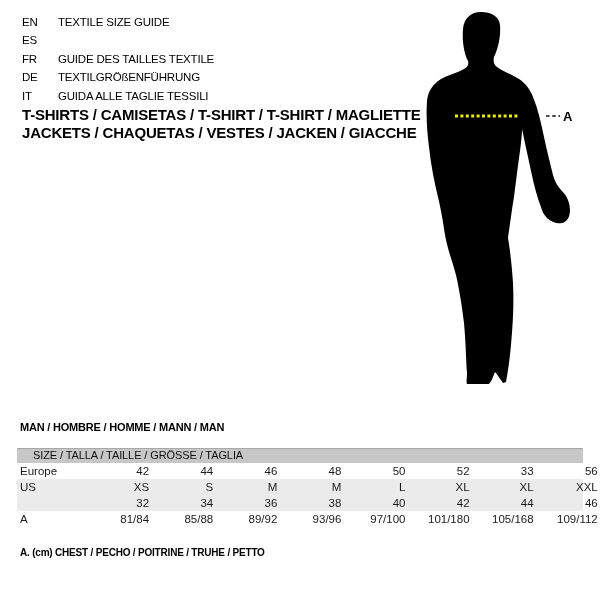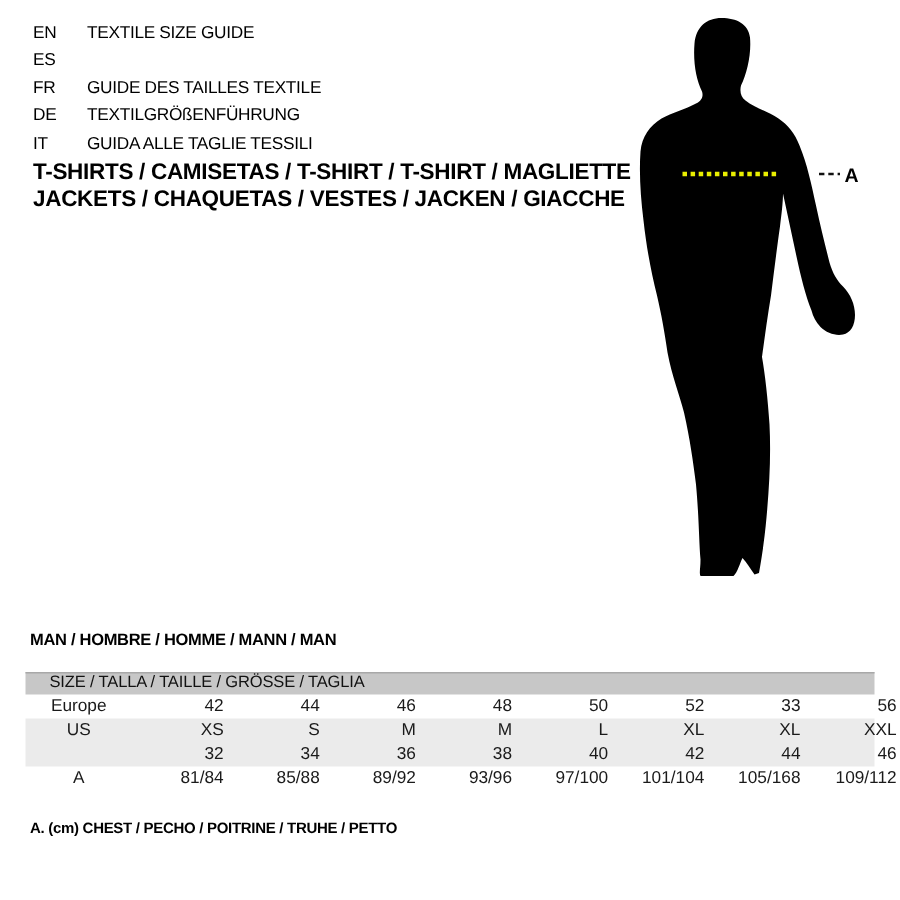--- a/index.html
+++ b/index.html
@@ -27,21 +27,21 @@
   
   .size-table{left:17px;top:448px;width:583px;height:80px;font-size:11.5px;color:#1a1a1a;}
   .bg-header{position:absolute;left:0;top:0;width:566px;height:15px;background:#c7c7c7;border-top:1px solid #a8a8a8;box-sizing:border-box;}
   .bg-us{position:absolute;left:0;top:31px;width:566px;height:32px;background:#ebebeb;}
   .thead{position:absolute;left:0;top:0;width:566px;height:15px;line-height:15px;padding-left:4px;font-size:11px;color:#111;letter-spacing:-0.1px;margin-left:12px;}
   .trow{position:absolute;left:0;width:581px;height:16px;line-height:16px;display:grid;grid-template-columns:68px repeat(8,64.1px);}
   .row-europe{top:15px;}
   .row-us-letters{top:31px;}
   .row-us-numbers{top:47px;}
   .row-a{top:63px;height:17px;line-height:17px;}
-  .trow .lbl{text-align:center;padding-left:3px;}
+  .trow .lbl{text-align:left;padding-left:3px;}
   .trow .val{text-align:right;}
 
   
   .footnote{left:20px;top:547px;font-weight:700;font-size:10px;letter-spacing:-0.2px;}
 </style>
 </head>
 <body>
 
 <div class="abs lang-block">
   <div class="lang-row">
@@ -159,19 +159,19 @@
     <div class="val">46</div>
   </div>
 
   <div class="trow row-a">
     <div class="lbl">A</div>
     <div class="val">81/84</div>
     <div class="val">85/88</div>
     <div class="val">89/92</div>
     <div class="val">93/96</div>
     <div class="val">97/100</div>
-    <div class="val">101/104</div>
+    <div class="val">101/180</div>
     <div class="val">105/168</div>
     <div class="val">109/112</div>
   </div>
 </div>
 
 <div class="abs footnote">A. (cm) CHEST / PECHO / POITRINE / TRUHE / PETTO</div>
 
 </body></html>

